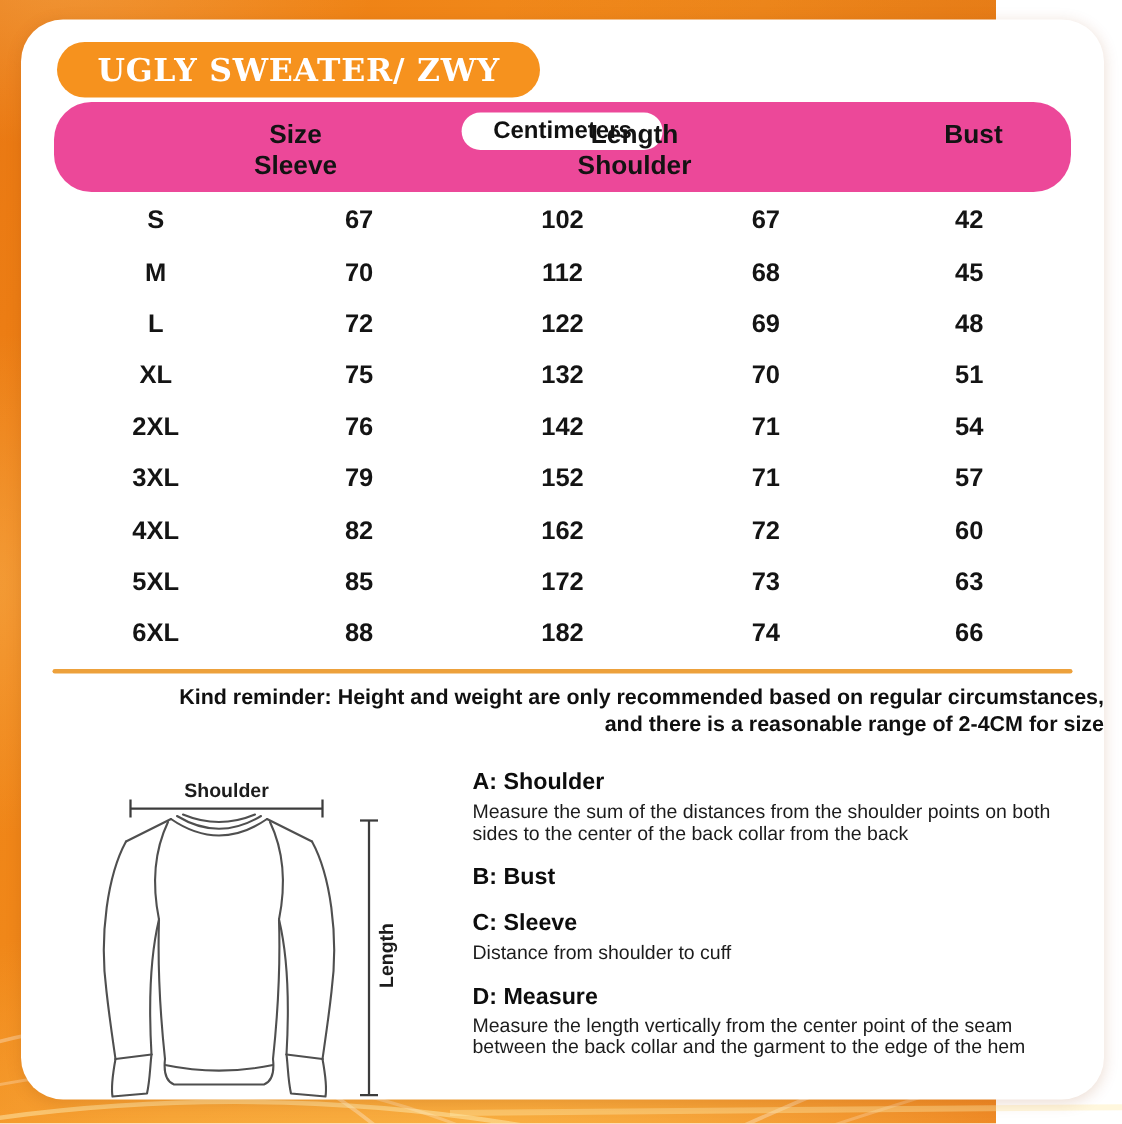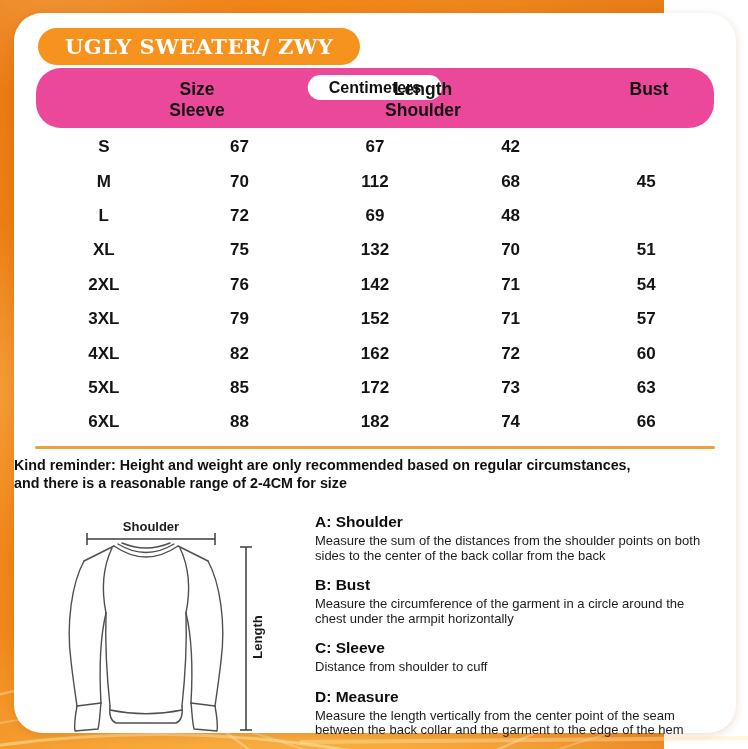--- a/index.html
+++ b/index.html
@@ -52,21 +52,21 @@
 
   .tbody{position:absolute;left:22px;top:117px;width:678px;}
   .trow{display:grid;grid-template-columns:repeat(5,1fr);height:34.4px;align-items:center;}
   .cell{text-align:center;font-weight:bold;font-size:17px;color:#141414;}
 
   .divider{
     position:absolute;left:21px;top:433px;width:680px;height:3px;
     background:#EDA13C;border-radius:2px;
   }
   .reminder{
-    position:absolute;left:0;top:444px;width:100%;text-align:left;
+    position:absolute;left:0;top:444px;width:100%;text-align:right;
     font-weight:bold;font-size:14.3px;line-height:17.5px;color:#101010;
   }
   .reminder span{display:block;}
 
   .sweater{position:absolute;left:30px;top:490px;}
 
   .defs{position:absolute;left:301px;top:499px;width:392px;}
   .def{margin-bottom:12px;}
   .def-term{font-weight:bold;font-size:15.5px;line-height:19px;color:#0d0d0d;margin-bottom:3px;}
   .def-desc{font-size:13px;line-height:14.5px;color:#1c1c1c;}
@@ -101,33 +101,35 @@
           <span class="hcell">Bust</span>
           <span class="hcell">Sleeve</span>
           <span class="hcell">Shoulder</span>
         </div>
     </div>
 
     <div class="tbody">
         <div class="trow">
           <span class="cell">S</span>
           <span class="cell">67</span>
+          <span class="cell">102</span>
           <span class="cell">67</span>
           <span class="cell">42</span>
         </div>
         <div class="trow">
           <span class="cell">M</span>
           <span class="cell">70</span>
           <span class="cell">112</span>
           <span class="cell">68</span>
           <span class="cell">45</span>
         </div>
         <div class="trow">
           <span class="cell">L</span>
           <span class="cell">72</span>
+          <span class="cell">122</span>
           <span class="cell">69</span>
           <span class="cell">48</span>
         </div>
         <div class="trow">
           <span class="cell">XL</span>
           <span class="cell">75</span>
           <span class="cell">132</span>
           <span class="cell">70</span>
           <span class="cell">51</span>
         </div>
@@ -225,21 +227,20 @@
       </g>
     </svg>
 
     <div class="defs">
         <div class="def">
           <div class="def-term">A: Shoulder</div>
           <div class="def-desc">Measure the sum of the distances from the shoulder points on both sides to the center of the back collar from the back</div>
         </div>
         <div class="def">
           <div class="def-term">B: Bust</div>
-          <div class="def-desc">Measure the circumference of the garment in a circle around the chest under the armpit horizontally</div>
         </div>
         <div class="def">
           <div class="def-term">C: Sleeve</div>
           <div class="def-desc">Distance from shoulder to cuff</div>
         </div>
         <div class="def">
           <div class="def-term">D: Measure</div>
           <div class="def-desc">Measure the length vertically from the center point of the seam between the back collar and the garment to the edge of the hem</div>
         </div>
       </div>

